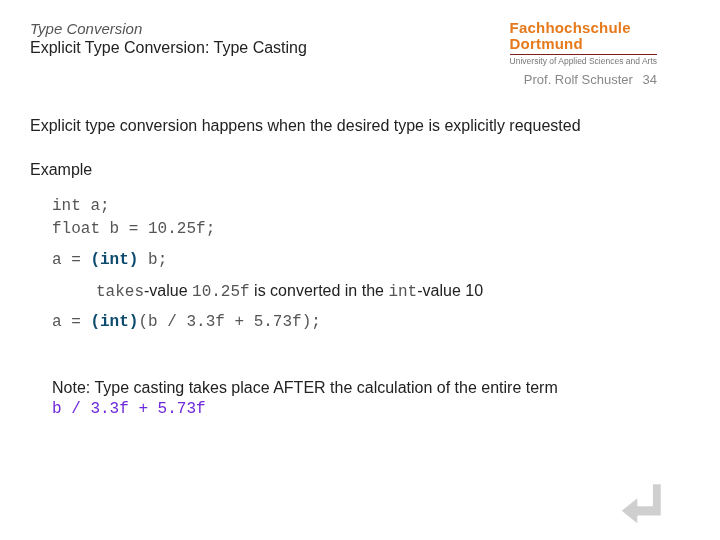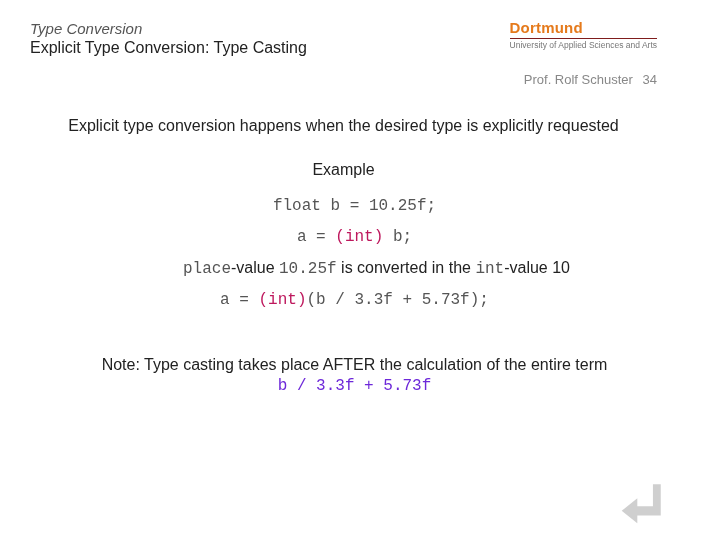--- a/index.html
+++ b/index.html
@@ -63,21 +63,20 @@
     font-size: 13px;
     color: #888;
   }
   .meta .pg {
     margin-left: 6px;
   }
   .body {
     margin-top: 25px;
     font-size: 16px;
     line-height: 1.35;
-    text-align: center;
   }
   .para {
     margin-bottom: 22px;
   }
   .hang {
     padding-left: 22px;
     text-indent: -22px;
   }
   .example-label {
     margin-bottom: 16px;
@@ -89,22 +88,22 @@
     color: #555;
     line-height: 1.3;
   }
   .code-line {
     margin-bottom: 2px;
   }
   .gap {
     margin-top: 10px;
   }
   .cast {
-    color: #be185d;
-    font-weight: 400;
+    color: #0c4a6e;
+    font-weight: 700;
   }
   .explain {
     padding-left: 44px;
     font-family: Arial, Helvetica, sans-serif;
     color: #222;
     font-size: 16px;
     margin-top: 10px;
     margin-bottom: 10px;
   }
   .explain .mono {
@@ -139,44 +138,46 @@
 </head>
 <body>
 
 <div class="slide">
 
   <div class="header">
     <div class="overtitle">Type Conversion</div>
     <div class="title">Explicit Type Conversion: Type Casting</div>
 
     <div class="logo">
+      <div class="logo-main">Fachhochschule</div>
       <div class="logo-main">Dortmund</div>
       <div class="logo-sub">University of Applied Sciences and Arts</div>
     </div>
   </div>
 
   <div class="meta">
     <span>Prof. Rolf Schuster</span>
     <span class="pg">34</span>
   </div>
 
   <div class="body">
 
     <div class="para hang">Explicit type conversion happens when the desired type is explicitly requested</div>
 
     <div class="example-label">Example</div>
 
     <div class="code-block">
+      <div class="code-line">int a;</div>
       <div class="code-line">float b = 10.25f;</div>
       <div class="code-line gap">
         <span>a = </span><span class="cast">(int)</span><span> b;</span>
       </div>
 
       <div class="explain">
-        <span class="mono">place</span><span>-value </span><span class="mono">10.25f</span><span> is converted in the </span><span class="mono">int</span><span>-value 10</span>
+        <span class="mono">takes</span><span>-value </span><span class="mono">10.25f</span><span> is converted in the </span><span class="mono">int</span><span>-value 10</span>
       </div>
 
       <div class="code-line">
         <span>a = </span><span class="cast">(int)</span><span>(b / 3.3f + 5.73f);</span>
       </div>
     </div>
 
     <div class="note">Note: Type casting takes place AFTER the calculation of the entire term</div>
     <div class="note-term">b / 3.3f + 5.73f</div>
 

